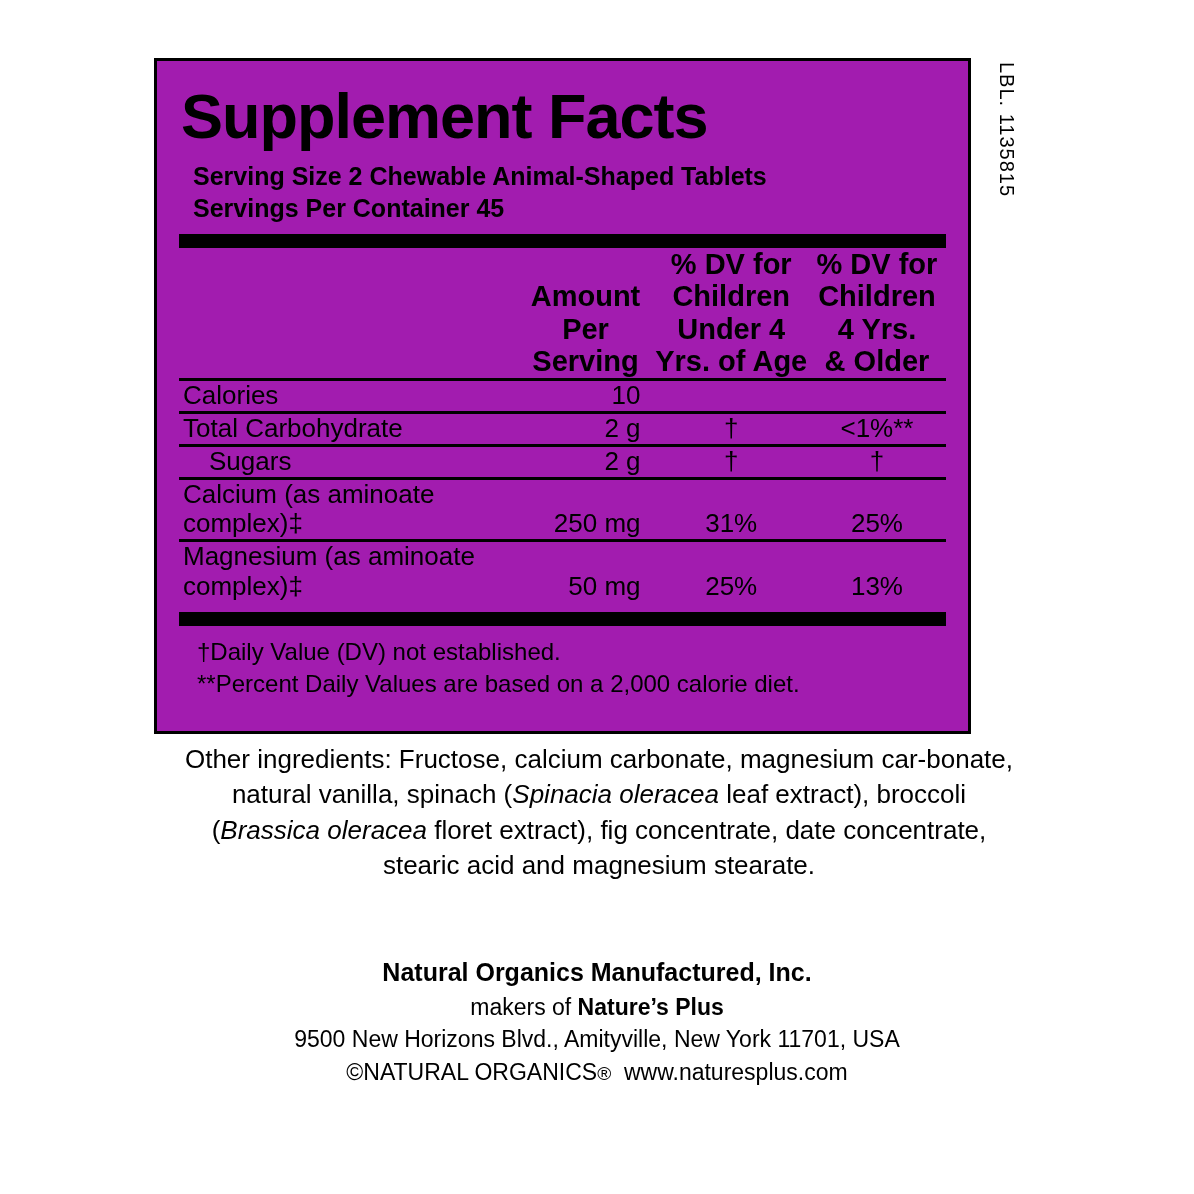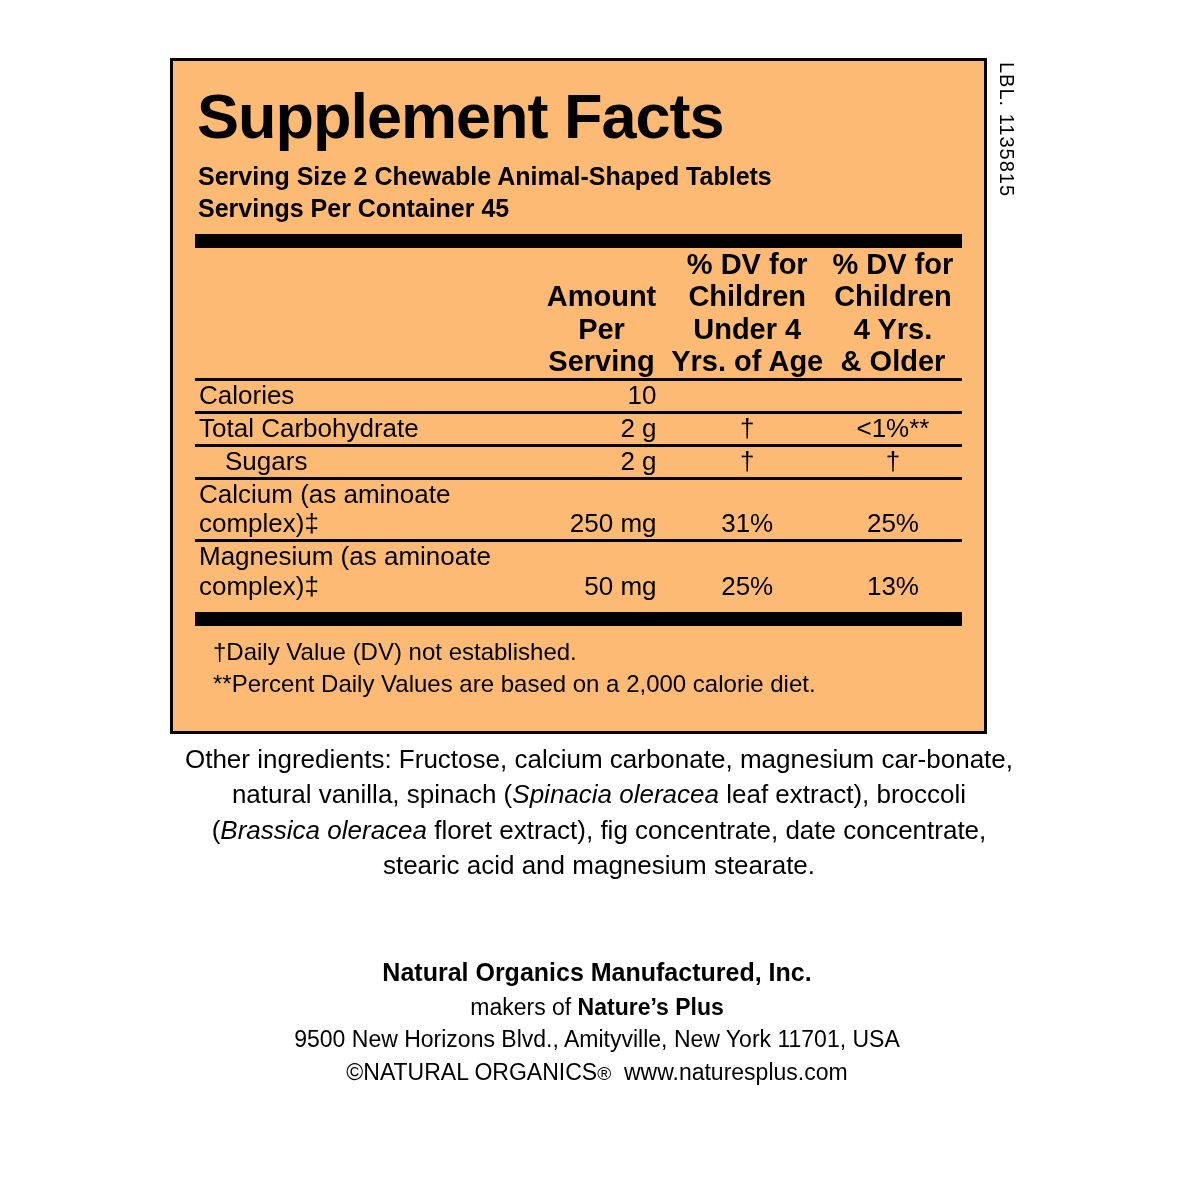--- a/index.html
+++ b/index.html
@@ -12,46 +12,46 @@
     height: 1194px;
     font-family: "Liberation Sans", sans-serif;
     color: #000000;
     position: relative;
     overflow: hidden;
   }
 
   
   .panel {
     position: absolute;
-    left: 170px;
+    left: 154px;
     top: 58px;
     width: 817px;
     height: 676px;
     border: 3px solid #000;
     box-sizing: border-box;
-    background: #fdba74;
+    background: #a21caf;
   }
   .panel-inner {
     padding: 18px 22px 0 22px;
   }
 
   .sf-title {
     font-size: 63px;
     font-weight: bold;
     letter-spacing: -1px;
     line-height: 1.0;
     margin: 6px 0 12px 2px;
     white-space: nowrap;
   }
 
   .serving-line {
     font-size: 25px;
     font-weight: bold;
     line-height: 1.28;
-    margin-left: 3px;
+    margin-left: 14px;
   }
 
   .rule-thick {
     height: 14px;
     background: #000;
     margin-top: 10px;
   }
 
   
   table.facts {

